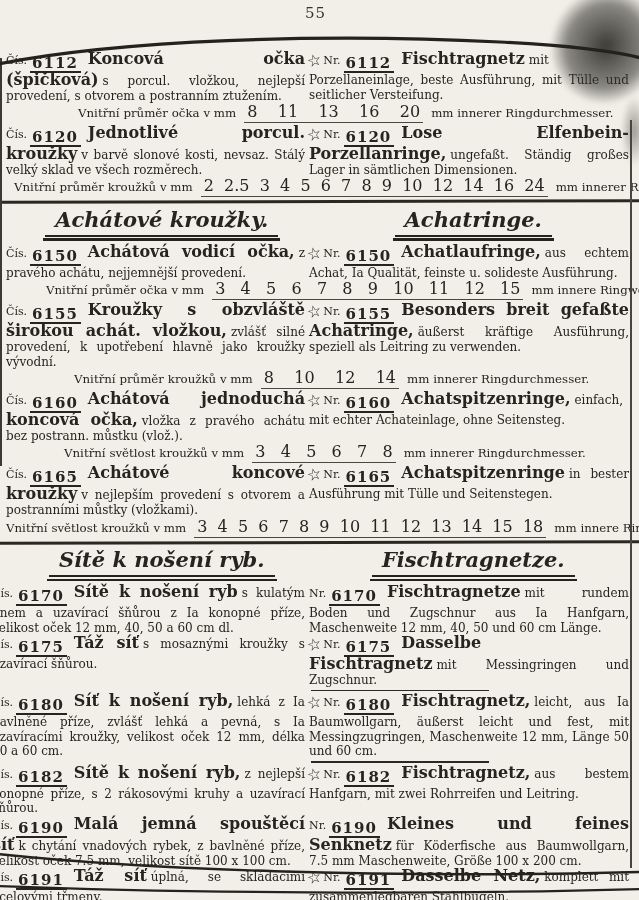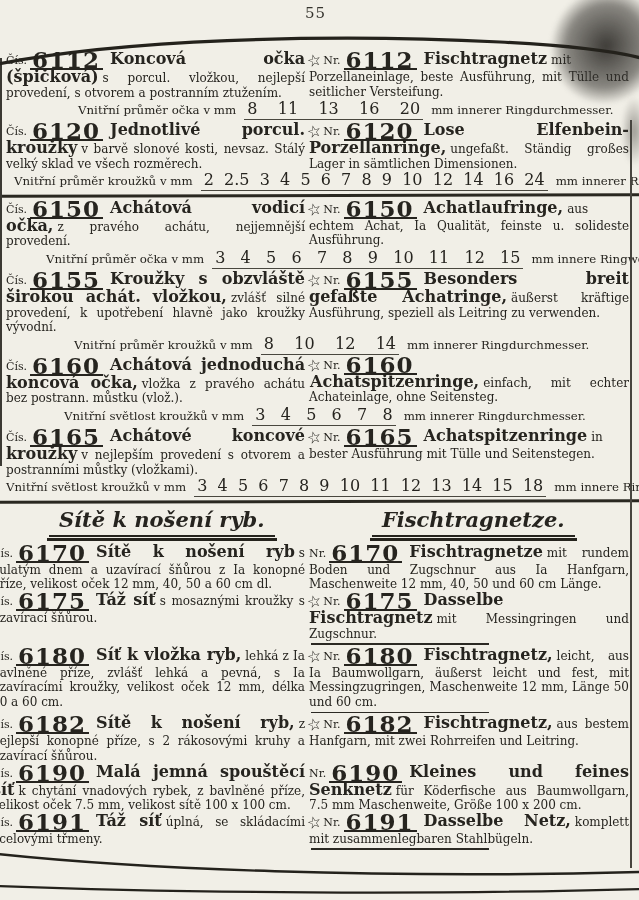--- a/index.html
+++ b/index.html
@@ -21,21 +21,21 @@
   .edge-r{position:absolute;right:7px;top:120px;height:748px;width:2px;background:#47453f;z-index:4;}
 
   .content{position:absolute;top:44px;left:0;width:639px;box-sizing:border-box;
     padding:8px 10px 0 6px;}
 
   .entry{display:flex;margin-bottom:1px;}
   .col-l{width:299px;flex:none;}
   .col-r{width:320px;flex:none;margin-left:4px;}
   .para{margin:0;font-size:12px;line-height:14.6px;text-align:justify;}
   .no-label{font-size:11px;margin-right:2px;}
-  .no{display:inline-block;font-weight:700;font-size:23px;letter-spacing:1px;
+  .no{display:inline-block;font-weight:700;font-size:15px;letter-spacing:1px;
     line-height:12px;vertical-align:-4px;border-bottom:2.5px solid #26241f;
     padding:0 3px 2px 2px;margin:0 6px 0 1px;}
   .pname{font-weight:700;font-size:16px;margin:0 4px 0 1px;}
   .star{display:inline-block;font-size:16px;line-height:10px;
     transform:rotate(-14deg);margin:0 2px 0 -2px;vertical-align:-2px;color:#26241f;}
   .sizes{margin:1px 0 5px;font-size:11.8px;line-height:15px;white-space:pre;}
   .sizes .vals{border-bottom:1.5px solid rgba(43,41,33,.85);padding:0 3px 1px;margin:0 8px;font-size:16px;}
 
   .rule{height:2.5px;background:#2a2821;margin:3px -10px 4px -6px;transform:rotate(-.15deg);}
   .hrow{display:flex;margin:1px 0 8px;}
@@ -80,20 +80,24 @@
       <p class="para"><span class="no-label">Čís.</span><span class="no">6120</span><span class="pname">Jednotlivé porcul. kroužky</span><span>v barvě slonové kosti, nevsaz. Stálý velký sklad ve všech rozměrech.</span></p>
     </div>
     <div class="col-r">
       <p class="para"><span class="star">☆</span><span class="no-label">Nr.</span><span class="no">6120</span><span class="pname">Lose Elfenbein-Porzellanringe,</span><span>ungefaßt. Ständig großes Lager in sämtlichen Dimensionen.</span></p>
     </div>
   </div>
   <p class="sizes" style="padding-left:8px"><span>Vnitřní průměr kroužků v mm</span><span class="vals">2  2.5  3  4  5  6  7  8  9  10  12  14  16  24</span><span>mm innerer Ringdurchmesser.</span></p>
 
   <div class="rule"></div>
 
+  <div class="hrow">
+    <div class="hcell"><span class="h">Achátové kroužky.</span></div>
+    <div class="hcell"><span class="h">Achatringe.</span></div>
+  </div>
 
   <div class="entry">
     <div class="col-l">
       <p class="para"><span class="no-label">Čís.</span><span class="no">6150</span><span class="pname">Achátová vodicí očka,</span><span>z pravého achátu, nejjemnější provedení.</span></p>
     </div>
     <div class="col-r">
       <p class="para"><span class="star">☆</span><span class="no-label">Nr.</span><span class="no">6150</span><span class="pname">Achatlaufringe,</span><span>aus echtem Achat, Ia Qualität, feinste u. solideste Ausführung.</span></p>
     </div>
   </div>
   <p class="sizes" style="padding-left:40px"><span>Vnitřní průměr očka v mm</span><span class="vals">3   4   5   6   7   8   9   10   11   12   15</span><span>mm innere Ringweite.</span></p>
@@ -149,21 +153,21 @@
       <p class="para"><span class="no-label">Čís.</span><span class="no">6175</span><span class="pname">Táž síť</span><span>s mosaznými kroužky s uzavírací šňůrou.</span></p>
     </div>
     <div class="col-r">
       <p class="para"><span class="star">☆</span><span class="no-label">Nr.</span><span class="no">6175</span><span class="pname">Dasselbe Fischtragnetz</span><span>mit Messingringen und Zugschnur.</span></p>
       <div class="sep"></div>
     </div>
   </div>
 
   <div class="entry cut">
     <div class="col-l">
-      <p class="para"><span class="no-label">Čís.</span><span class="no">6180</span><span class="pname">Síť k vložka ryb,</span><span>lehká z Ia bavlněné příze, zvlášť lehká a pevná, s Ia uzavíracími kroužky, velikost oček 12 mm, délka 50 a 60 cm.</span></p>
+      <p class="para"><span class="no-label">Čís.</span><span class="no">6180</span><span class="pname">Síť k nošení ryb,</span><span>lehká z Ia bavlněné příze, zvlášť lehká a pevná, s Ia uzavíracími kroužky, velikost oček 12 mm, délka 50 a 60 cm.</span></p>
     </div>
     <div class="col-r">
       <p class="para"><span class="star">☆</span><span class="no-label">Nr.</span><span class="no">6180</span><span class="pname">Fischtragnetz,</span><span>leicht, aus Ia Baumwollgarn, äußerst leicht und fest, mit Messingzugringen, Maschenweite 12 mm, Länge 50 und 60 cm.</span></p>
       <div class="sep"></div>
     </div>
   </div>
 
   <div class="entry cut">
     <div class="col-l">
       <p class="para"><span class="no-label">Čís.</span><span class="no">6182</span><span class="pname">Sítě k nošení ryb,</span><span>z nejlepší konopné příze, s 2 rákosovými kruhy a uzavírací šňůrou.</span></p>

